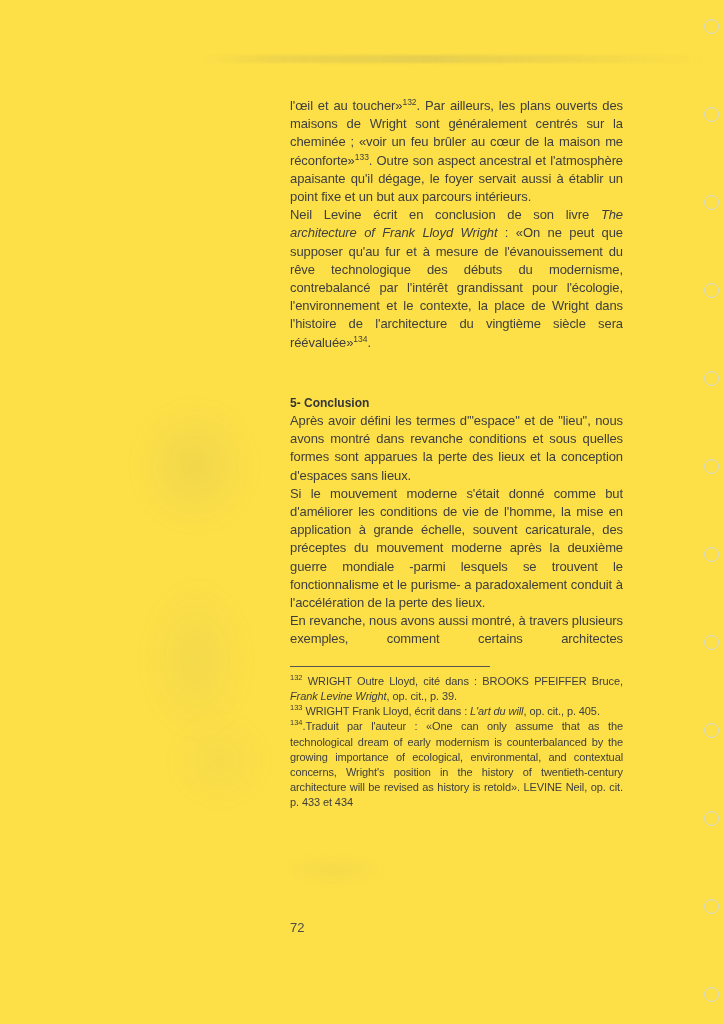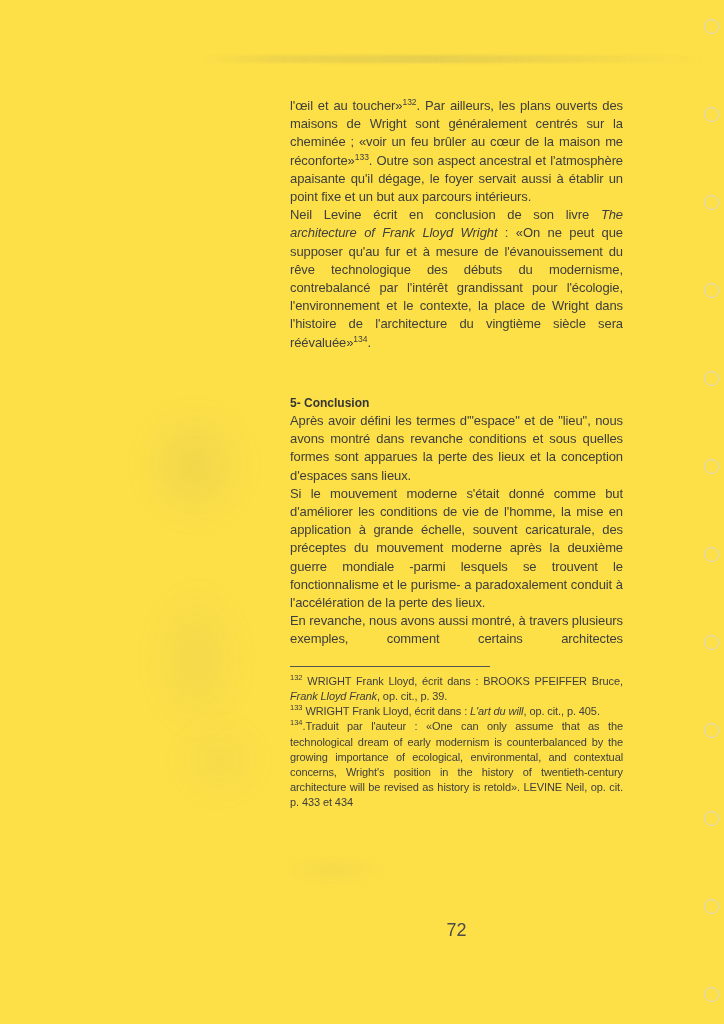--- a/index.html
+++ b/index.html
@@ -81,22 +81,21 @@
     font-size: 11px;
     line-height: 15.2px;
     color: #3e3e3e;
   }
   .footnotes sup { font-size: 7.5px; }
 
   .pagenum {
     position: absolute;
     top: 920px; left: 290px;
     width: 333px;
-    text-align: center;
-    font-size: 18px;
+    font-size: 13px;
     color: #4b4b4b;
   }
 </style>
 </head>
 <body>
 
 <div class="page">
 
   <div class="streak"></div>
   <div class="smudge s1"></div>
@@ -127,21 +126,21 @@
 
     <p class="p-definitions">Après avoir défini les termes d'"espace" et de "lieu", nous avons montré dans revanche conditions et sous quelles formes sont apparues la perte des lieux et la conception d'espaces sans lieux.</p>
 
     <p class="p-mouvement">Si le mouvement moderne s'était donné comme but d'améliorer les conditions de vie de l'homme, la mise en application à grande échelle, souvent caricaturale, des préceptes du mouvement moderne après la deuxième guerre mondiale -parmi lesquels se trouvent le fonctionnalisme et le purisme- a paradoxalement conduit à l'accélération de la perte des lieux.</p>
 
     <p class="p-revanche">En revanche, nous avons aussi montré, à travers plusieurs exemples, comment certains architectes</p>
 
     <div class="fn-rule"></div>
 
     <div class="footnotes">
-      <p><sup>132</sup><span> WRIGHT Frank Lloyd, écrit dans : BROOKS PFEIFFER Bruce, </span><em>Frank Lloyd Frank</em><span>, op. cit., p. 39.</span></p>
+      <p><sup>132</sup><span> WRIGHT Outre Lloyd, cité dans : BROOKS PFEIFFER Bruce, </span><em>Frank Levine Wright</em><span>, op. cit., p. 39.</span></p>
       <p><sup>133</sup><span> WRIGHT Frank Lloyd, écrit dans : </span><em>L'art du will</em><span>, op. cit., p. 405.</span></p>
       <p><sup>134</sup><span>.Traduit par l'auteur : «One can only assume that as the technological dream of early modernism is counterbalanced by the growing importance of ecological, environmental, and contextual concerns, Wright's position in the history of twentieth-century architecture will be revised as history is retold». LEVINE Neil, op. cit. p. 433 et 434</span></p>
     </div>
 
   </main>
 
   <div class="pagenum">72</div>
 
 </div>
 

